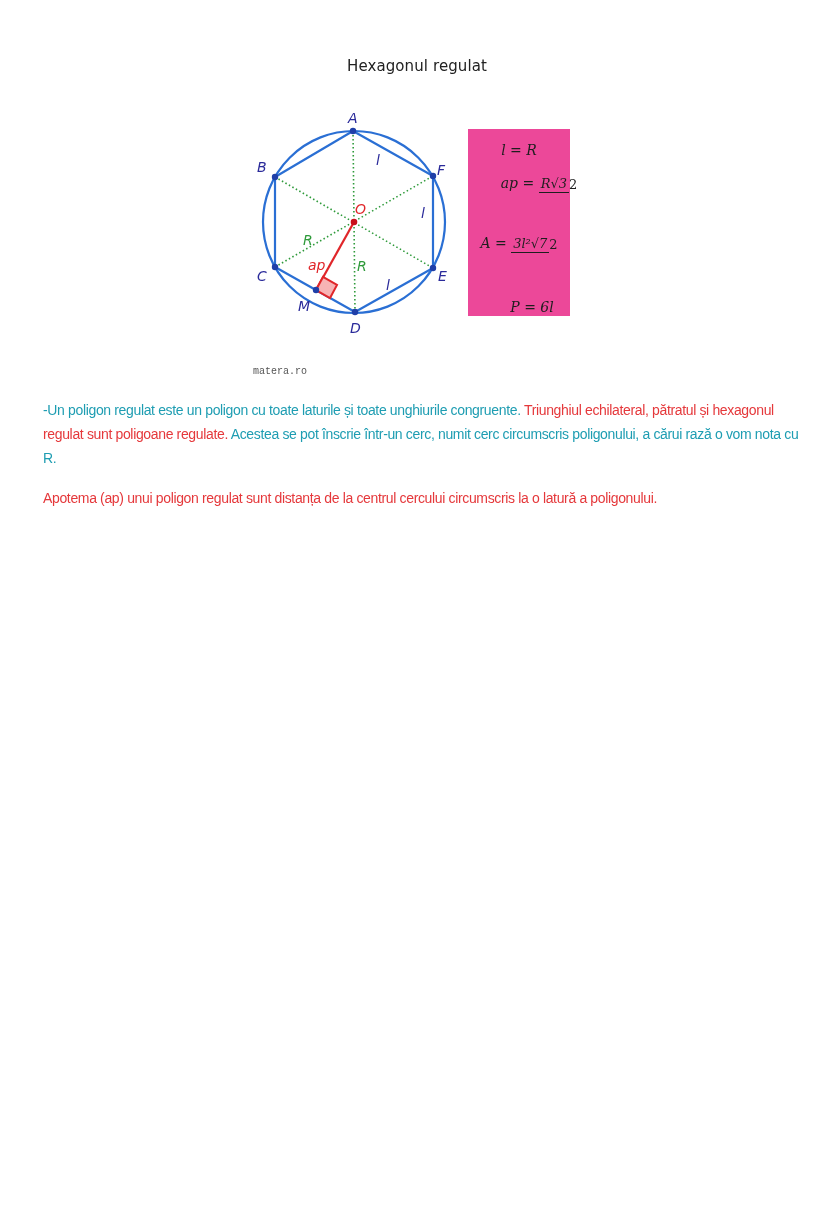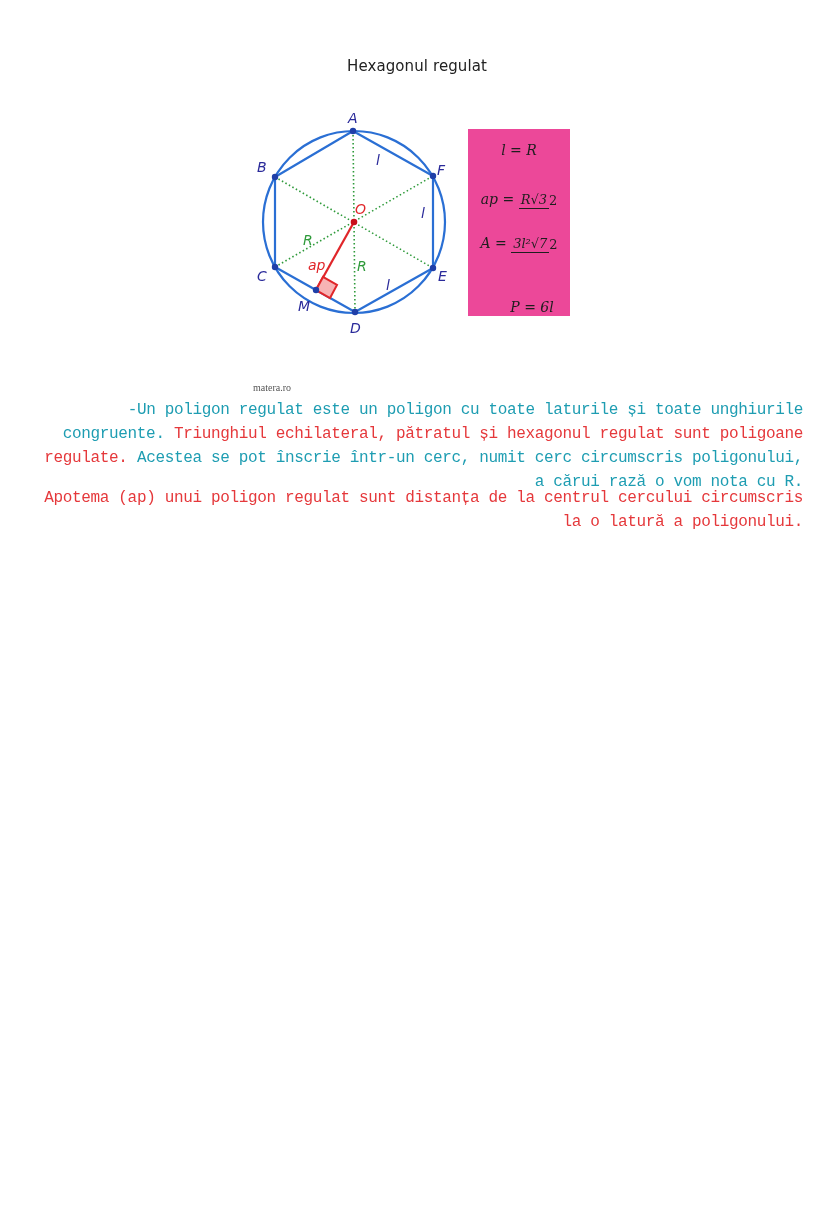--- a/index.html
+++ b/index.html
@@ -58,41 +58,40 @@
     }
     .f-frac .num {
       border-bottom: 1px solid #1e1e1e;
       padding: 0 2px 1px 2px;
       line-height: 15px;
     }
     .f-frac .den {
       line-height: 15px;
       font-style: normal;
     }
-    .f2 { top: 62px; }
+    .f2 { top: 46px; padding-left: 20px; }
     .f3 { top: 106px; }
     .f4 { top: 170px; margin-left: 13px; }
     .watermark {
       position: absolute;
       left: 253px;
-      top: 382px;
-      font-family: Liberation Serif, serif;
+      top: 366px;
+      font-family: Liberation Mono, monospace;
       font-size: 10px;
       color: #555555;
       text-align: right;
     }
     .text-block {
       position: absolute;
       left: 43px;
       width: 760px;
-      font-family: Liberation Mono, monospace;
-      font-size: 16px;
+      font-family: Liberation Sans, sans-serif;
+      font-size: 14px;
       line-height: 24px;
       letter-spacing: -0.35px;
-      text-align: right;
     }
     .p1 { top: 398px; }
     .p2 { top: 486px; }
     .teal { color: #1e9db2; }
     .red { color: #e5383b; }
   </style>
 </head>
 <body>
 
 <div class="figure-title">Hexagonul regulat</div>

